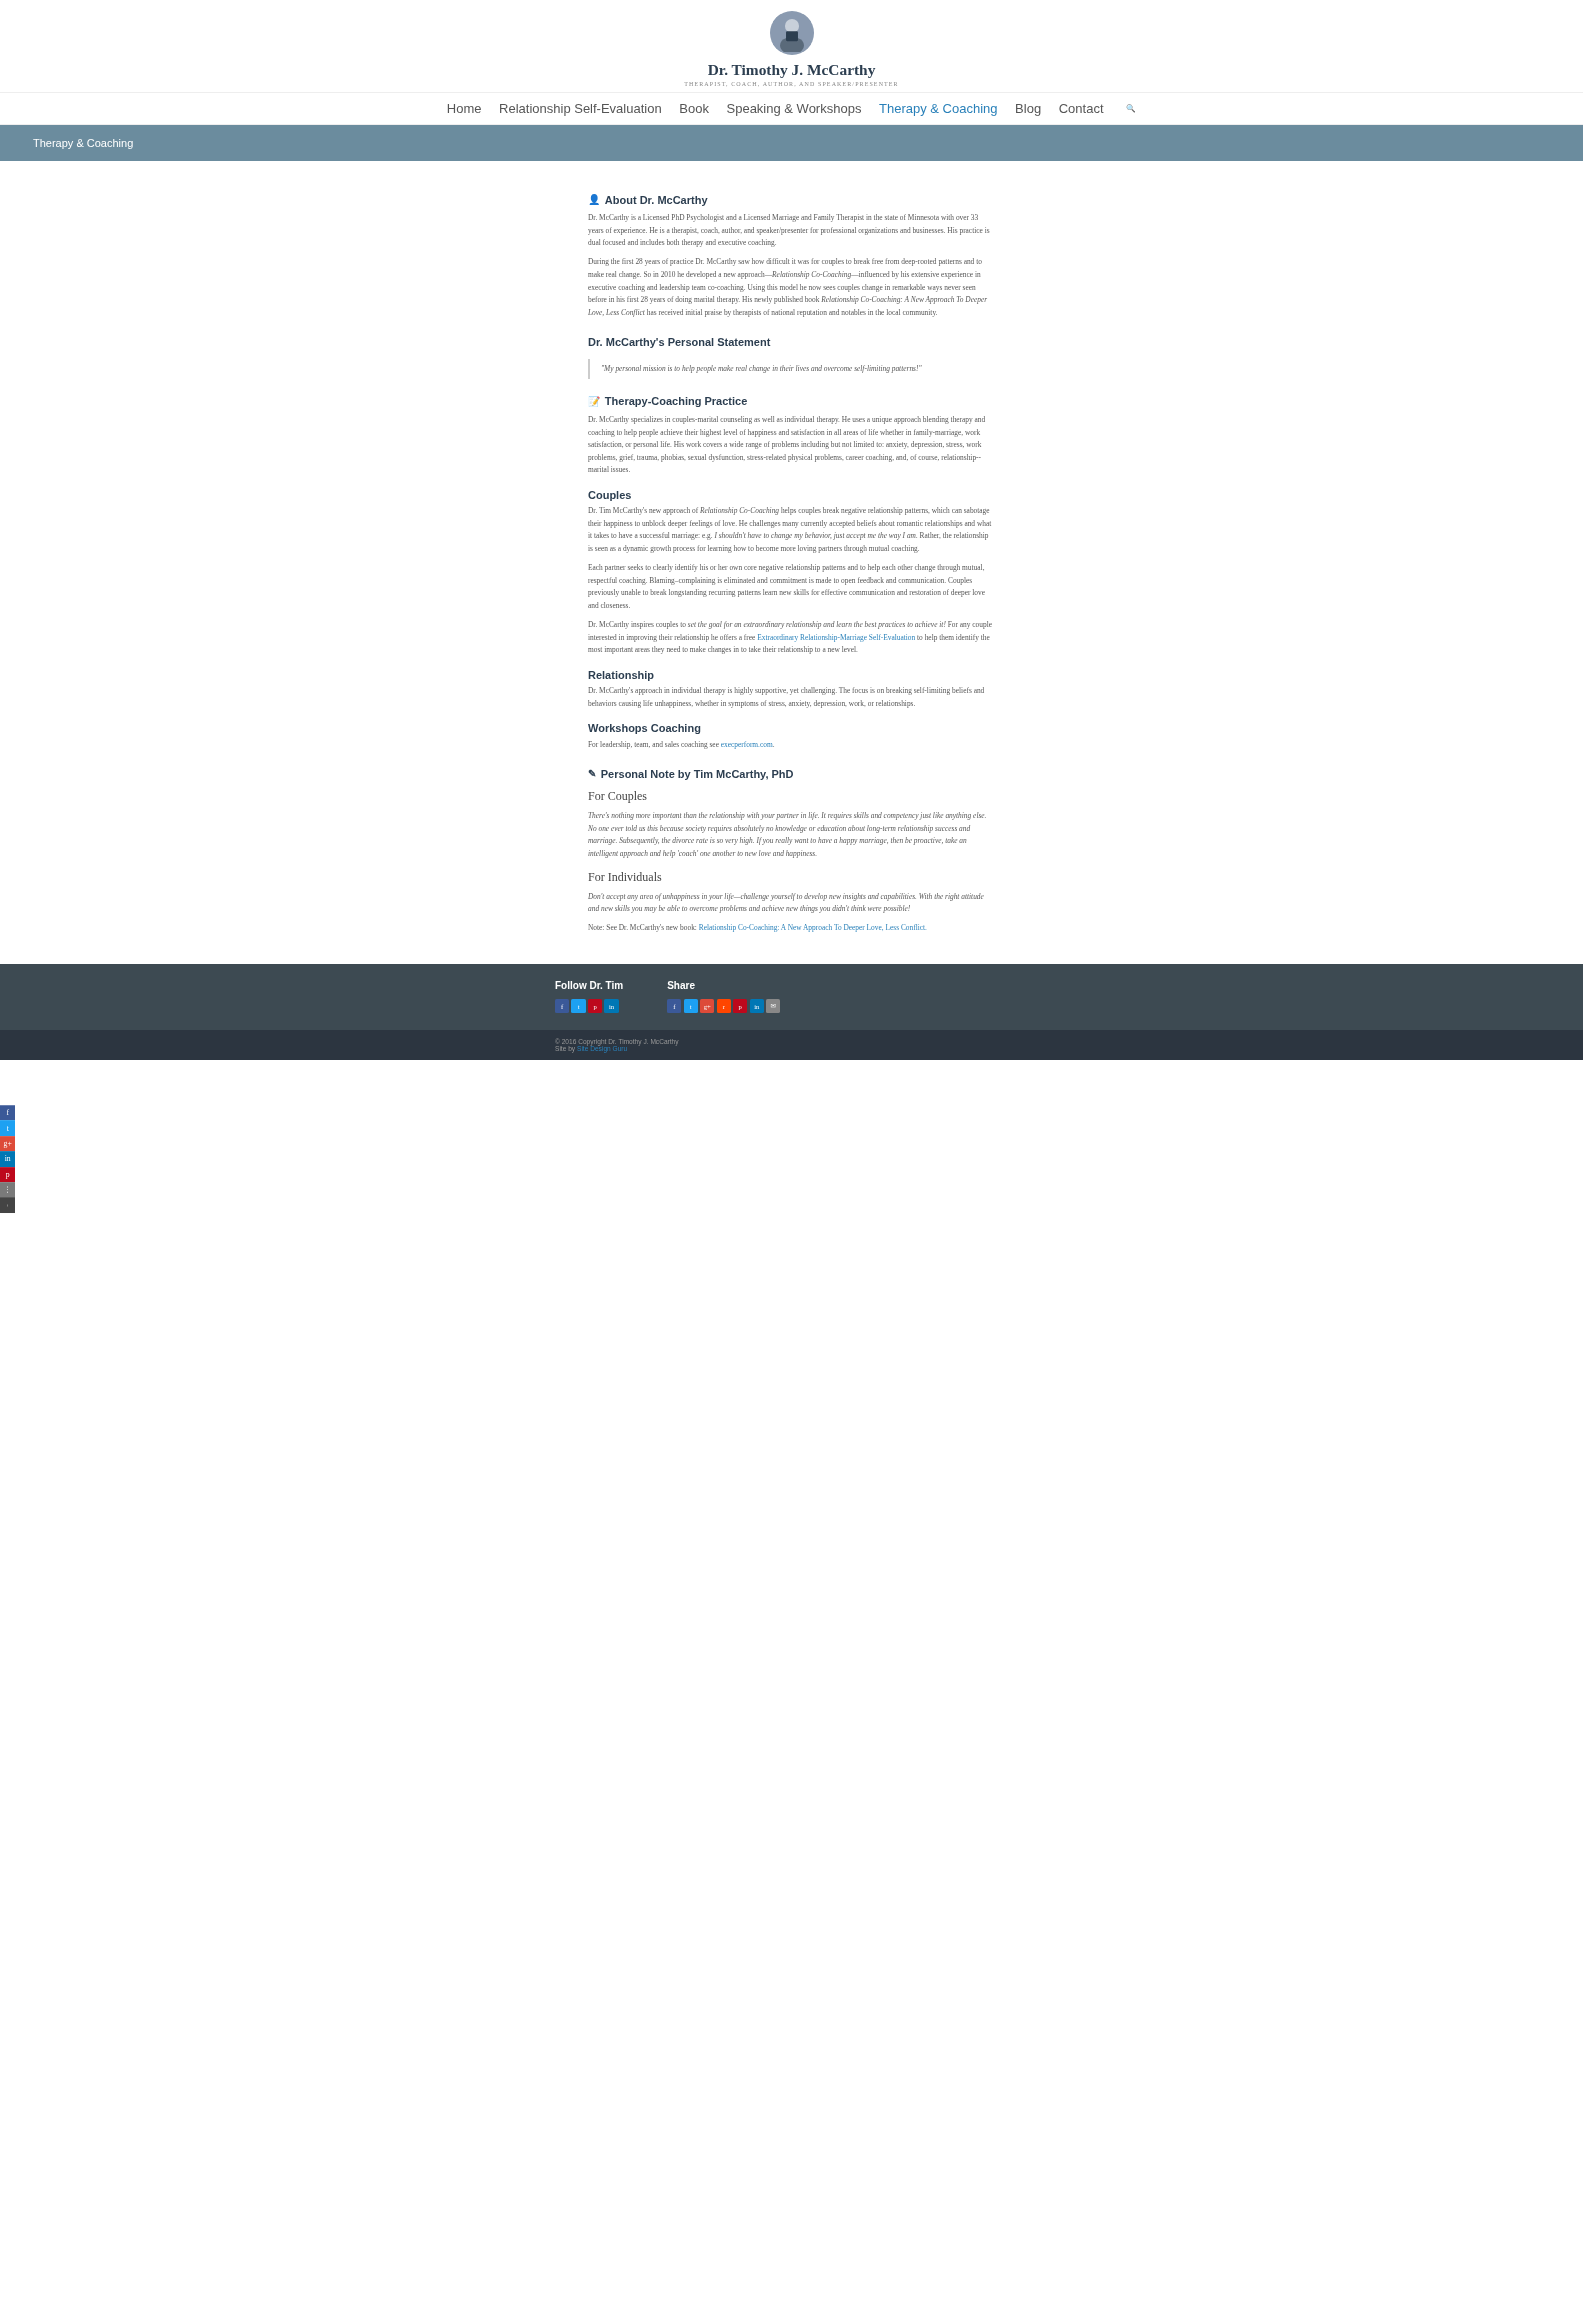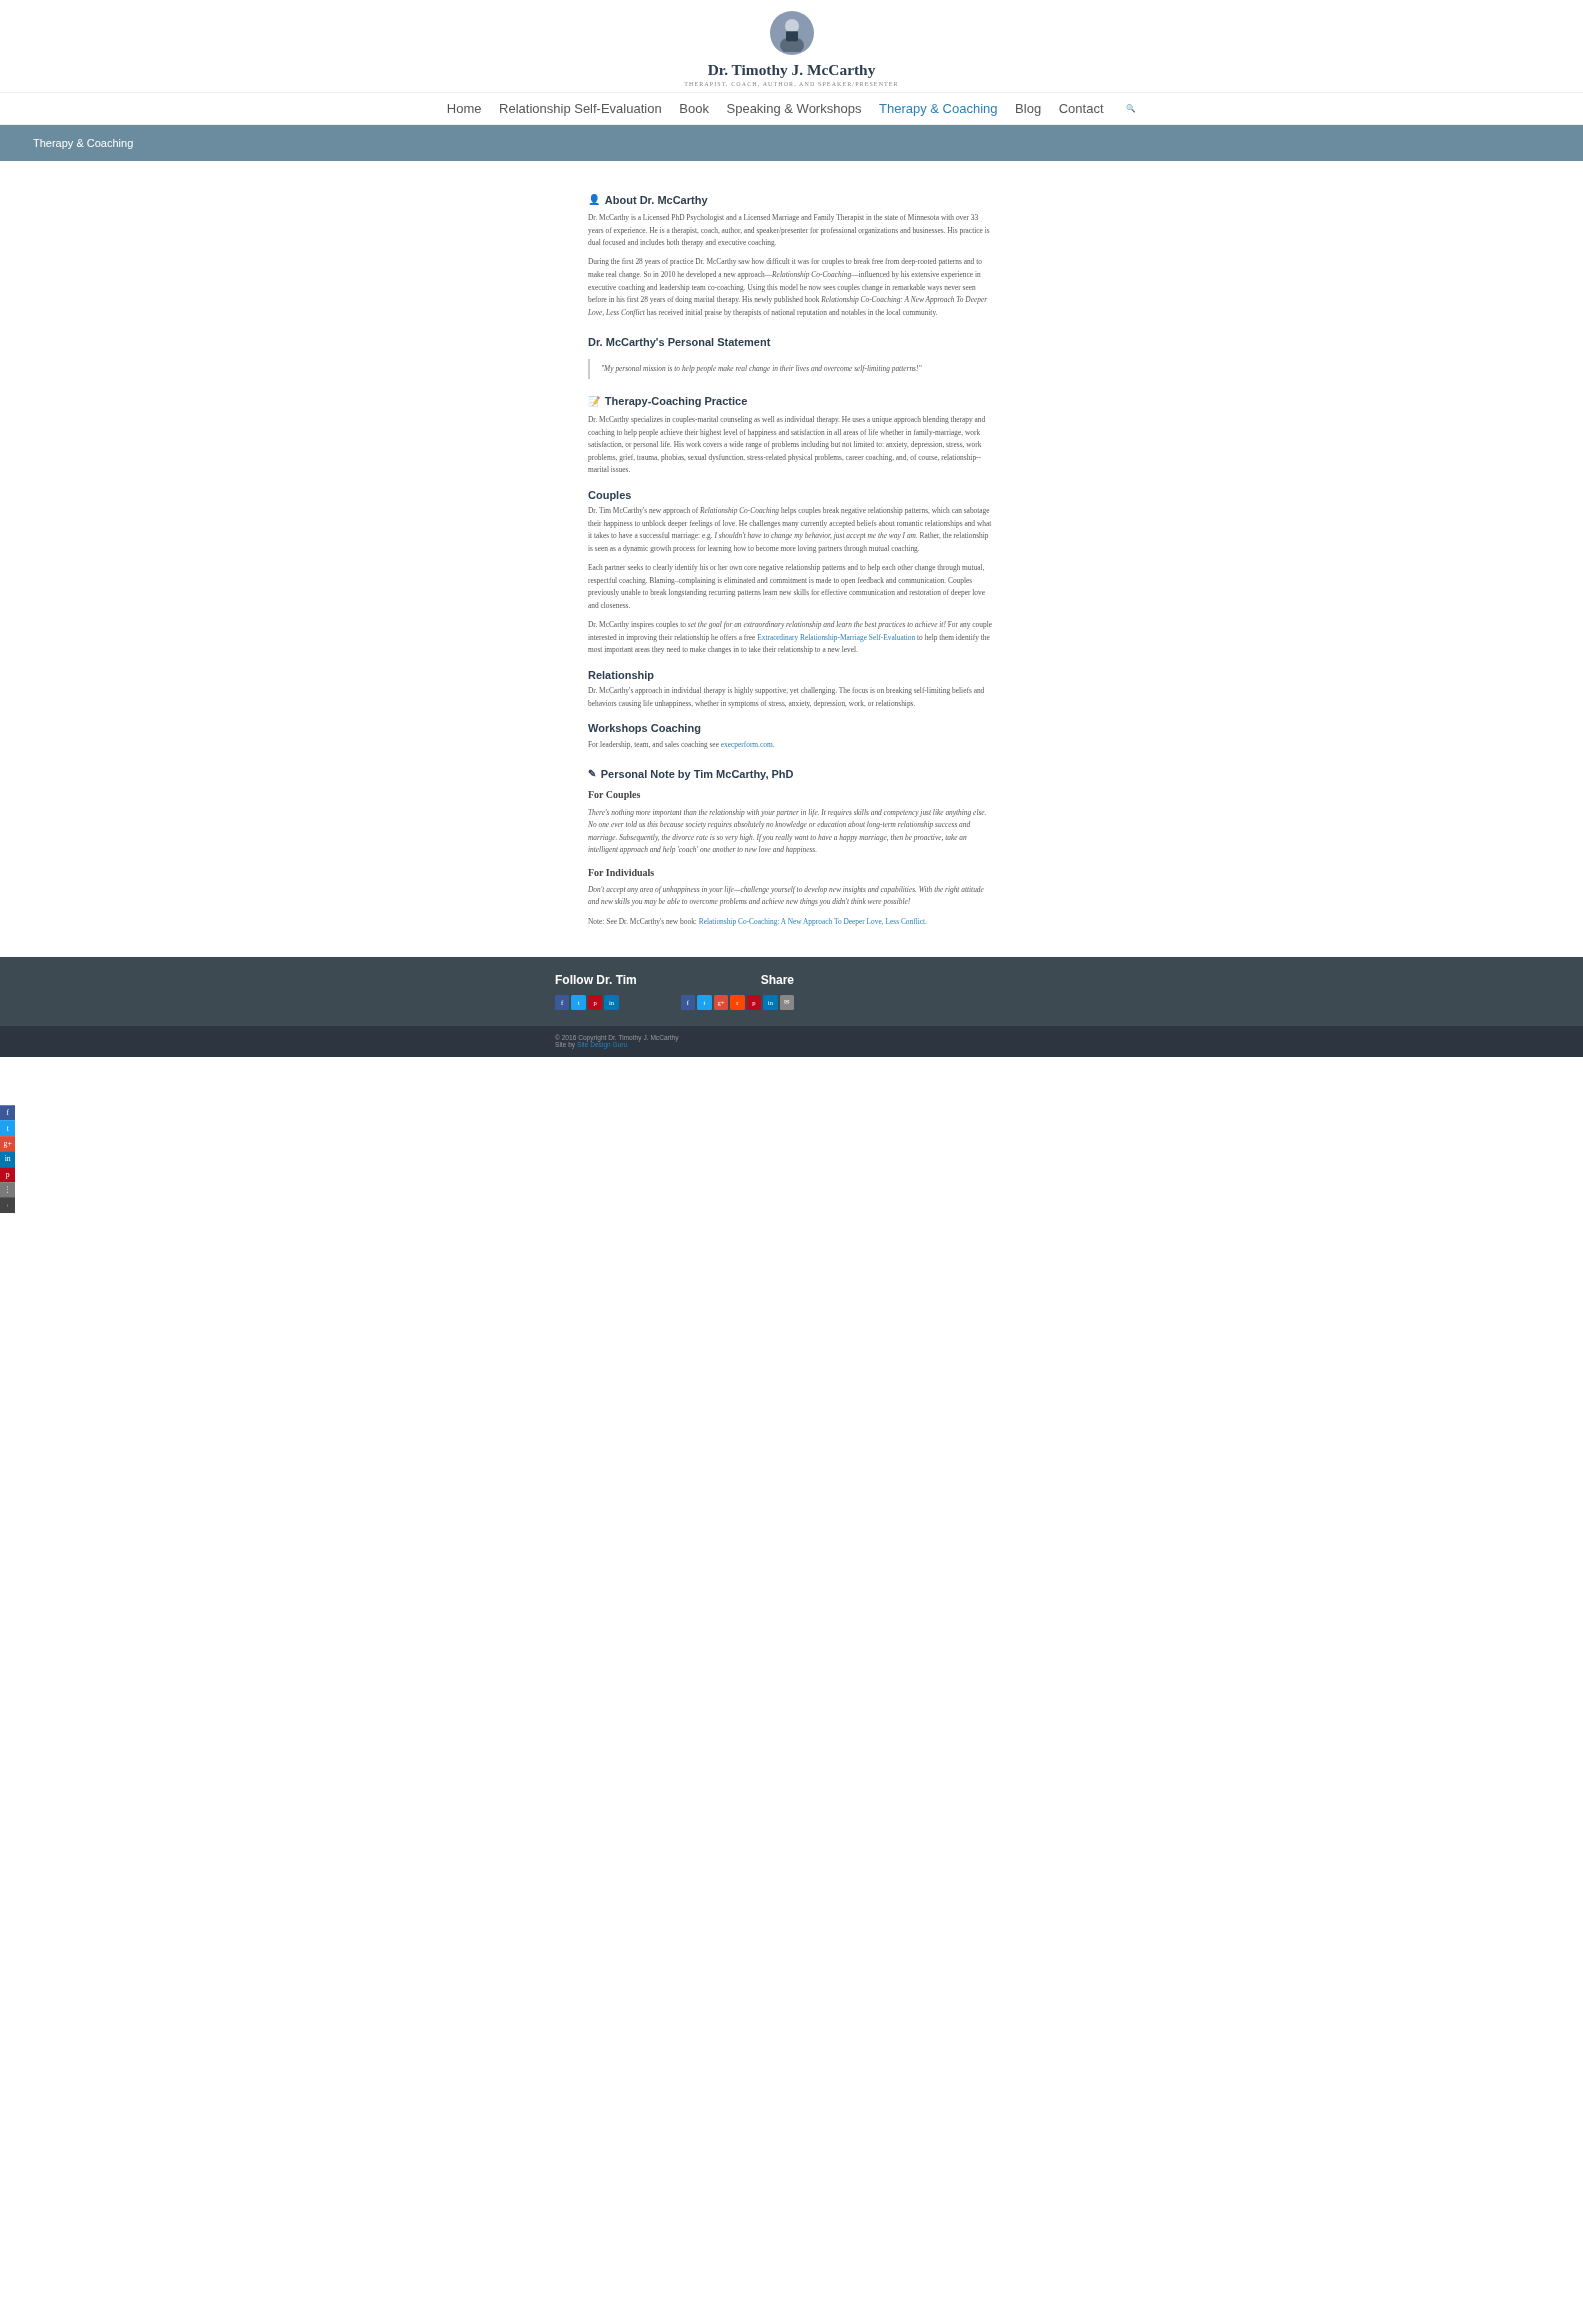--- a/index.html
+++ b/index.html
@@ -164,24 +164,23 @@
       color: #ccc;
     }
     .footer-inner {
       max-width: 473px;
       margin: 0 auto;
       display: flex;
       gap: 44px;
     }
     .footer-col h3 {
       color: #fff;
-      font-size: 12px;
+      font-size: 10px;
       margin-bottom: 8px;
       font-family: Arial, sans-serif;
-      text-align: right;
     }
     .footer-social-icons {
       display: flex;
       gap: 2.2px;
     }
     .footer-social-icons a {
       display: flex;
       align-items: center;
       justify-content: center;
       width: 14.3px;
@@ -202,22 +201,22 @@
       max-width: 473px;
       margin: 0 auto;
     }
     .copyright-inner a {
       color: #2980b9;
       text-decoration: none;
     }
 
     
     .note-label {
-      font-weight: bold;
-      font-size: 10px;
+      font-weight: normal;
+      font-size: 12px;
       color: #444;
       margin-bottom: 3.3px;
     }
   </style>
 </head>
 <body>
 
 <div class="social-sidebar">
   <a class="social-fb" href="#">f</a>
   <a class="social-tw" href="#">t</a>

